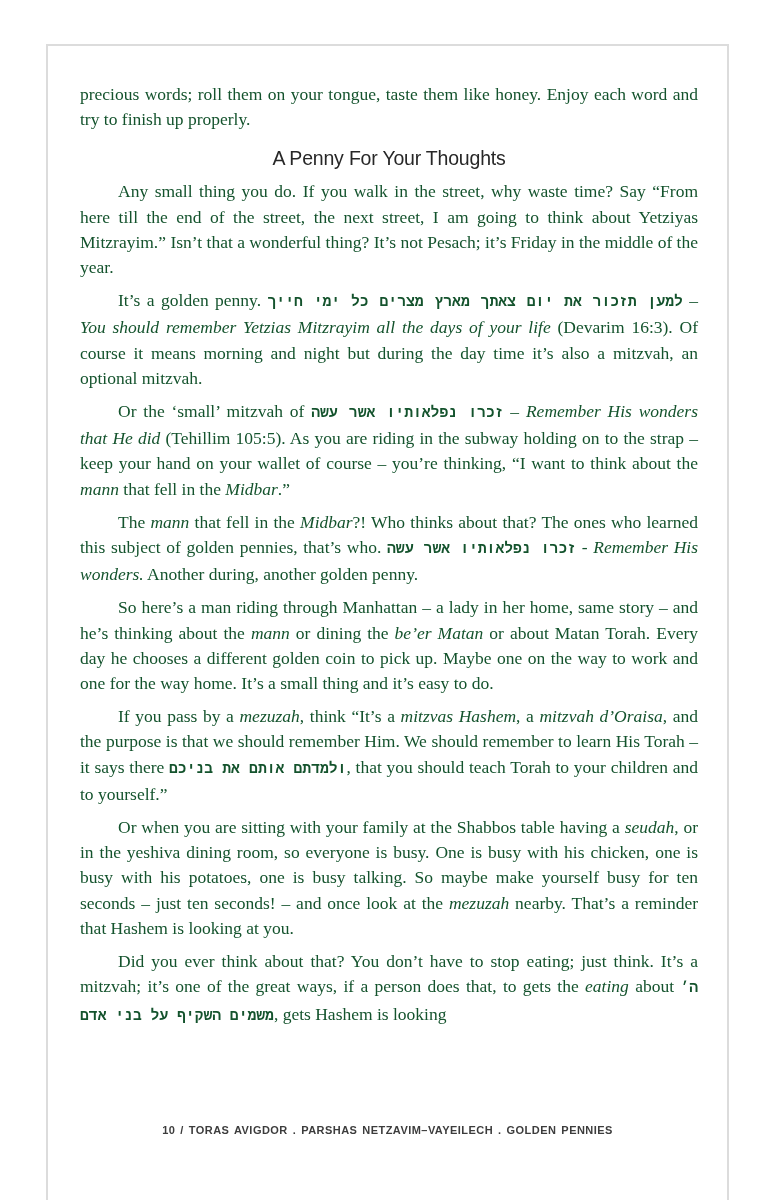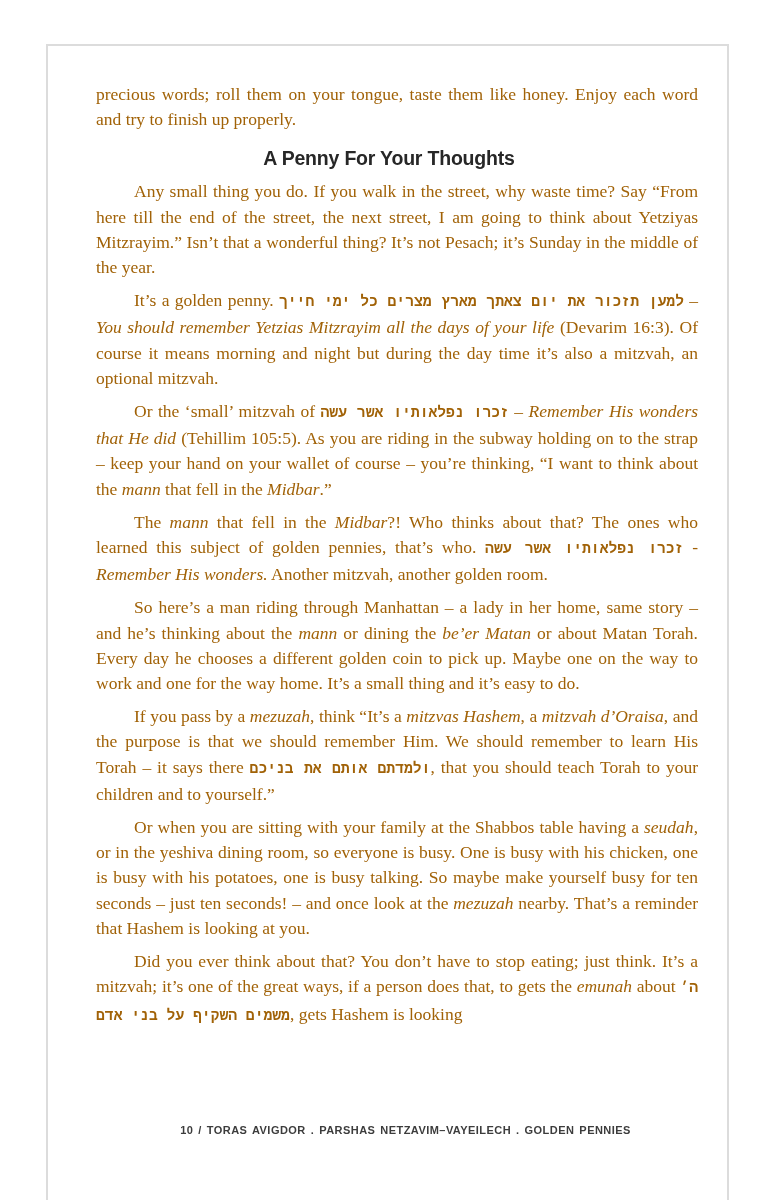--- a/index.html
+++ b/index.html
@@ -17,70 +17,69 @@
     box-sizing: border-box;
     border: 2px solid #dcdcdc;
     background: #ffffff;
   }
   .page-content {
     position: absolute;
     left: 80px; top: 82px;
     width: 618px;
   }
   p.body-paragraph {
-    margin: 0 0 8px 16px;
+    margin: 0 0 8px 0;
     font-size: 17.5px;
     line-height: 25.2px;
-    color: #a16207;
+    color: #14532d;
     text-align: justify;
     text-indent: 38px;
   }
   p.body-paragraph.no-indent { text-indent: 0; }
   p.body-paragraph i { font-style: italic; }
   .hebrew {
     font-family: Liberation Mono, monospace;
     font-weight: bold;
     font-size: 0.84em;
     unicode-bidi: embed;
   }
   h2.section-heading {
     font-family: "Liberation Sans", sans-serif;
     font-size: 19.5px;
     line-height: 24px;
-    font-weight: bold;
+    font-weight: normal;
     letter-spacing: -0.2px;
     color: #272727;
     text-align: center;
     margin: 14px 0 9px 0;
   }
   .page-footer {
     position: absolute;
     left: 46px; top: 1124px;
     width: 683px;
     text-align: center;
     font-family: "Liberation Sans", sans-serif;
     font-size: 11px;
     font-weight: bold;
     letter-spacing: 0.45px;
     word-spacing: 1.5px;
     color: #3c3c3c;
-    padding-left: 18px;
   }
 </style>
 </head>
 <body>
 
 <div class="page-frame"></div>
 
 <div class="page-content">
     <p class="body-paragraph no-indent"><span>precious words; roll them on your tongue, taste them like honey. Enjoy each word and try to finish up properly.</span></p>
     <h2 class="section-heading">A Penny For Your Thoughts</h2>
-    <p class="body-paragraph"><span>Any small thing you do. If you walk in the street, why waste time? Say “From here till the end of the street, the next street, I am going to think about Yetziyas Mitzrayim.” Isn’t that a wonderful thing? It’s not Pesach; it’s Sunday in the middle of the year.</span></p>
+    <p class="body-paragraph"><span>Any small thing you do. If you walk in the street, why waste time? Say “From here till the end of the street, the next street, I am going to think about Yetziyas Mitzrayim.” Isn’t that a wonderful thing? It’s not Pesach; it’s Friday in the middle of the year.</span></p>
     <p class="body-paragraph"><span>It’s a golden penny. </span><span class="hebrew" dir="rtl">למען תזכור את יום צאתך מארץ מצרים כל ימי חייך</span><span> – </span><i>You should remember Yetzias Mitzrayim all the days of your life</i><span> (Devarim 16:3). Of course it means morning and night but during the day time it’s also a mitzvah, an optional mitzvah.</span></p>
     <p class="body-paragraph"><span>Or the ‘small’ mitzvah of </span><span class="hebrew" dir="rtl">זכרו נפלאותיו אשר עשה</span><span> – </span><i>Remember His wonders that He did</i><span> (Tehillim 105:5). As you are riding in the subway holding on to the strap – keep your hand on your wallet of course – you’re thinking, “I want to think about the </span><i>mann</i><span> that fell in the </span><i>Midbar</i><span>.”</span></p>
-    <p class="body-paragraph"><span>The </span><i>mann</i><span> that fell in the </span><i>Midbar</i><span>?! Who thinks about that? The ones who learned this subject of golden pennies, that’s who. </span><span class="hebrew" dir="rtl">זכרו נפלאותיו אשר עשה</span><span> - </span><i>Remember His wonders.</i><span> Another mitzvah, another golden room.</span></p>
+    <p class="body-paragraph"><span>The </span><i>mann</i><span> that fell in the </span><i>Midbar</i><span>?! Who thinks about that? The ones who learned this subject of golden pennies, that’s who. </span><span class="hebrew" dir="rtl">זכרו נפלאותיו אשר עשה</span><span> - </span><i>Remember His wonders.</i><span> Another during, another golden penny.</span></p>
     <p class="body-paragraph"><span>So here’s a man riding through Manhattan – a lady in her home, same story – and he’s thinking about the </span><i>mann</i><span> or dining the </span><i>be’er Matan</i><span> or about Matan Torah. Every day he chooses a different golden coin to pick up. Maybe one on the way to work and one for the way home. It’s a small thing and it’s easy to do.</span></p>
     <p class="body-paragraph"><span>If you pass by a </span><i>mezuzah</i><span>, think “It’s a </span><i>mitzvas Hashem</i><span>, a </span><i>mitzvah d’Oraisa</i><span>, and the purpose is that we should remember Him. We should remember to learn His Torah – it says there </span><span class="hebrew" dir="rtl">ולמדתם אותם את בניכם</span><span>, that you should teach Torah to your children and to yourself.”</span></p>
     <p class="body-paragraph"><span>Or when you are sitting with your family at the Shabbos table having a </span><i>seudah</i><span>, or in the yeshiva dining room, so everyone is busy. One is busy with his chicken, one is busy with his potatoes, one is busy talking. So maybe make yourself busy for ten seconds – just ten seconds! – and once look at the </span><i>mezuzah</i><span> nearby. That’s a reminder that Hashem is looking at you.</span></p>
-    <p class="body-paragraph"><span>Did you ever think about that? You don’t have to stop eating; just think. It’s a mitzvah; it’s one of the great ways, if a person does that, to gets the </span><i>emunah</i><span> about </span><span class="hebrew" dir="rtl">ה׳ משמים השקיף על בני אדם</span><span>, gets Hashem is looking</span></p>
+    <p class="body-paragraph"><span>Did you ever think about that? You don’t have to stop eating; just think. It’s a mitzvah; it’s one of the great ways, if a person does that, to gets the </span><i>eating</i><span> about </span><span class="hebrew" dir="rtl">ה׳ משמים השקיף על בני אדם</span><span>, gets Hashem is looking</span></p>
   </div>
 
 <div class="page-footer">10 / TORAS AVIGDOR . PARSHAS NETZAVIM–VAYEILECH . GOLDEN PENNIES</div>
 
 </body></html>

